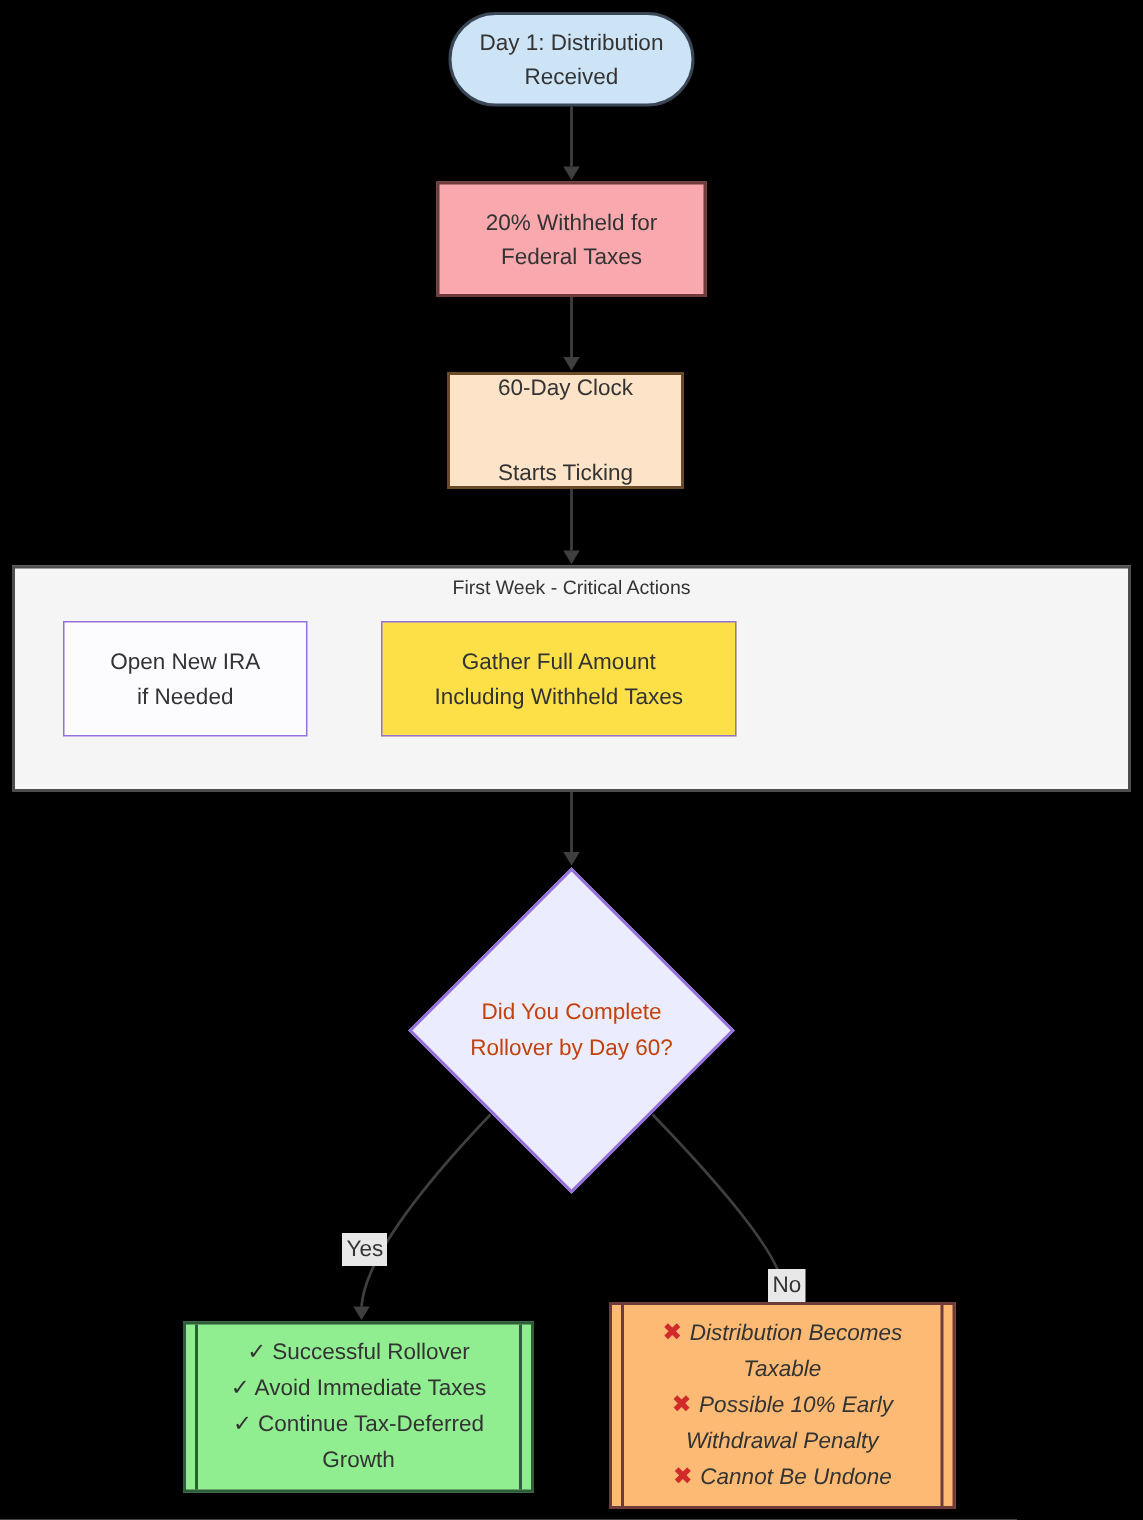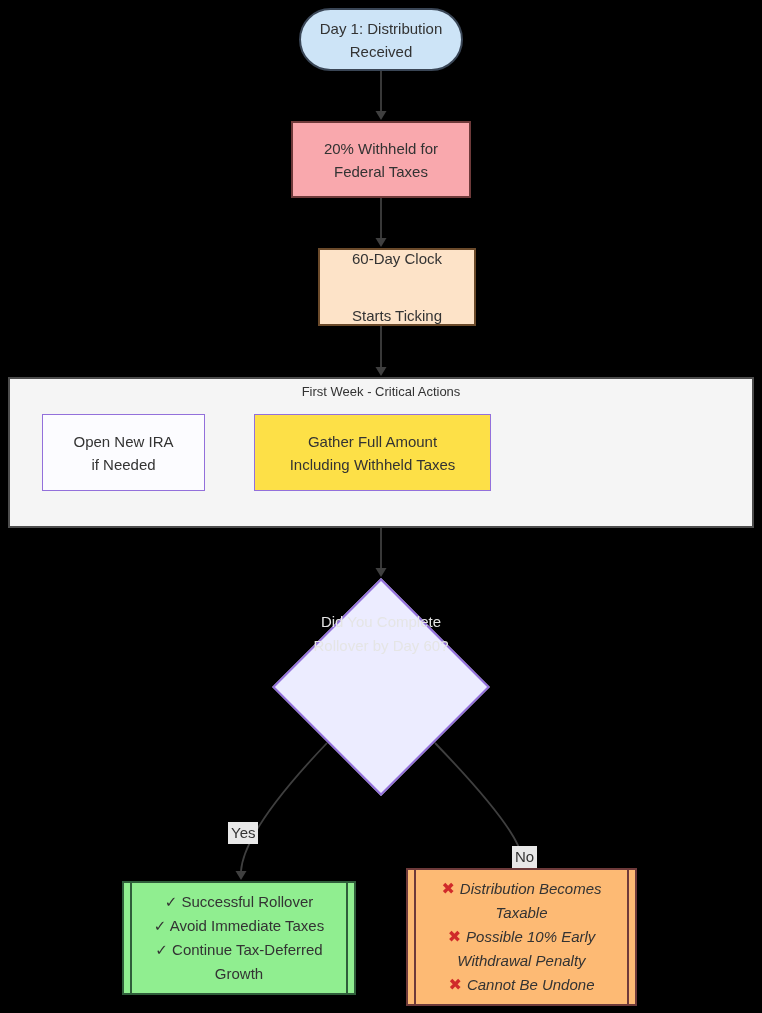--- a/index.html
+++ b/index.html
@@ -9,22 +9,22 @@
   .node{position:absolute;z-index:2;display:flex;flex-direction:column;justify-content:center;
         align-items:center;text-align:center;color:#333;font-size:15px;line-height:23px;
         box-sizing:border-box;border:2px solid #333;}
   .stadium{border-radius:32px;}
   .phase{position:absolute;z-index:0;box-sizing:border-box;border:2px solid #4d4d4d;
          text-align:center;color:#333;}
   .phase-title{font-size:13px;line-height:20px;padding-top:3px;color:#333;}
   .action{border-width:1px;z-index:2;}
   .diamond-shape{position:absolute;z-index:2;box-sizing:border-box;border:2px solid;
                  transform:rotate(45deg);}
-  .diamond-text{position:absolute;z-index:3;display:flex;flex-direction:column;
-                align-items:center;text-align:center;color:#e5e5e5;font-size:15px;line-height:24px;}
+  .diamond-text{position:absolute;z-index:3;display:flex;flex-direction:column;justify-content:center;
+                align-items:center;text-align:center;color:#c2410c;font-size:15px;line-height:24px;}
   .edge-label{position:absolute;z-index:3;font-size:15px;line-height:20px;color:#333;
               padding:1px 3px;}
   .subroutine{line-height:24px;}
   .vline{position:absolute;top:0;bottom:0;width:2px;}
   .vline.l{left:6px;}
   .vline.r{right:6px;}
   .mark{font-weight:bold;font-size:16px;}
   .mark:not(:empty){margin-right:5px;}
   .line{white-space:nowrap;}
 </style>
@@ -55,21 +55,21 @@
   <div class="node stadium" style="left: 299px; top: 8px; width: 164px; height: 63px; background: rgb(205, 228, 247); border-color: rgb(58, 70, 86);">
     <div class="line">Day 1: Distribution</div>
     <div class="line">Received</div>
   </div>
 
   <div class="node" style="left: 291px; top: 121px; width: 180px; height: 77px; background: rgb(249, 168, 173); border-color: rgb(110, 58, 58);">
     <div class="line">20% Withheld for</div>
     <div class="line">Federal Taxes</div>
   </div>
 
-  <div class="node" style="left: 318px; top: 248px; width: 158px; height: 78px; background: rgb(253, 227, 200); border-color: rgb(107, 74, 42); gap: 34px;">
+  <div class="node" style="left: 298px; top: 248px; width: 158px; height: 78px; background: rgb(253, 227, 200); border-color: rgb(107, 74, 42); gap: 34px;">
     <div class="line">60-Day Clock</div>
     <div class="line">Starts Ticking</div>
   </div>
 
   <div class="phase" style="left: 8px; top: 377px; width: 746px; height: 151px; background: rgb(245, 245, 245); border-color: rgb(77, 77, 77);">
     <div class="phase-title">First Week - Critical Actions</div>
   </div>
 
   <div class="node action" style="left: 42px; top: 414px; width: 163px; height: 77px; background: rgb(252, 252, 255); border-color: rgb(147, 112, 219);">
     <div class="line">Open New IRA</div>

